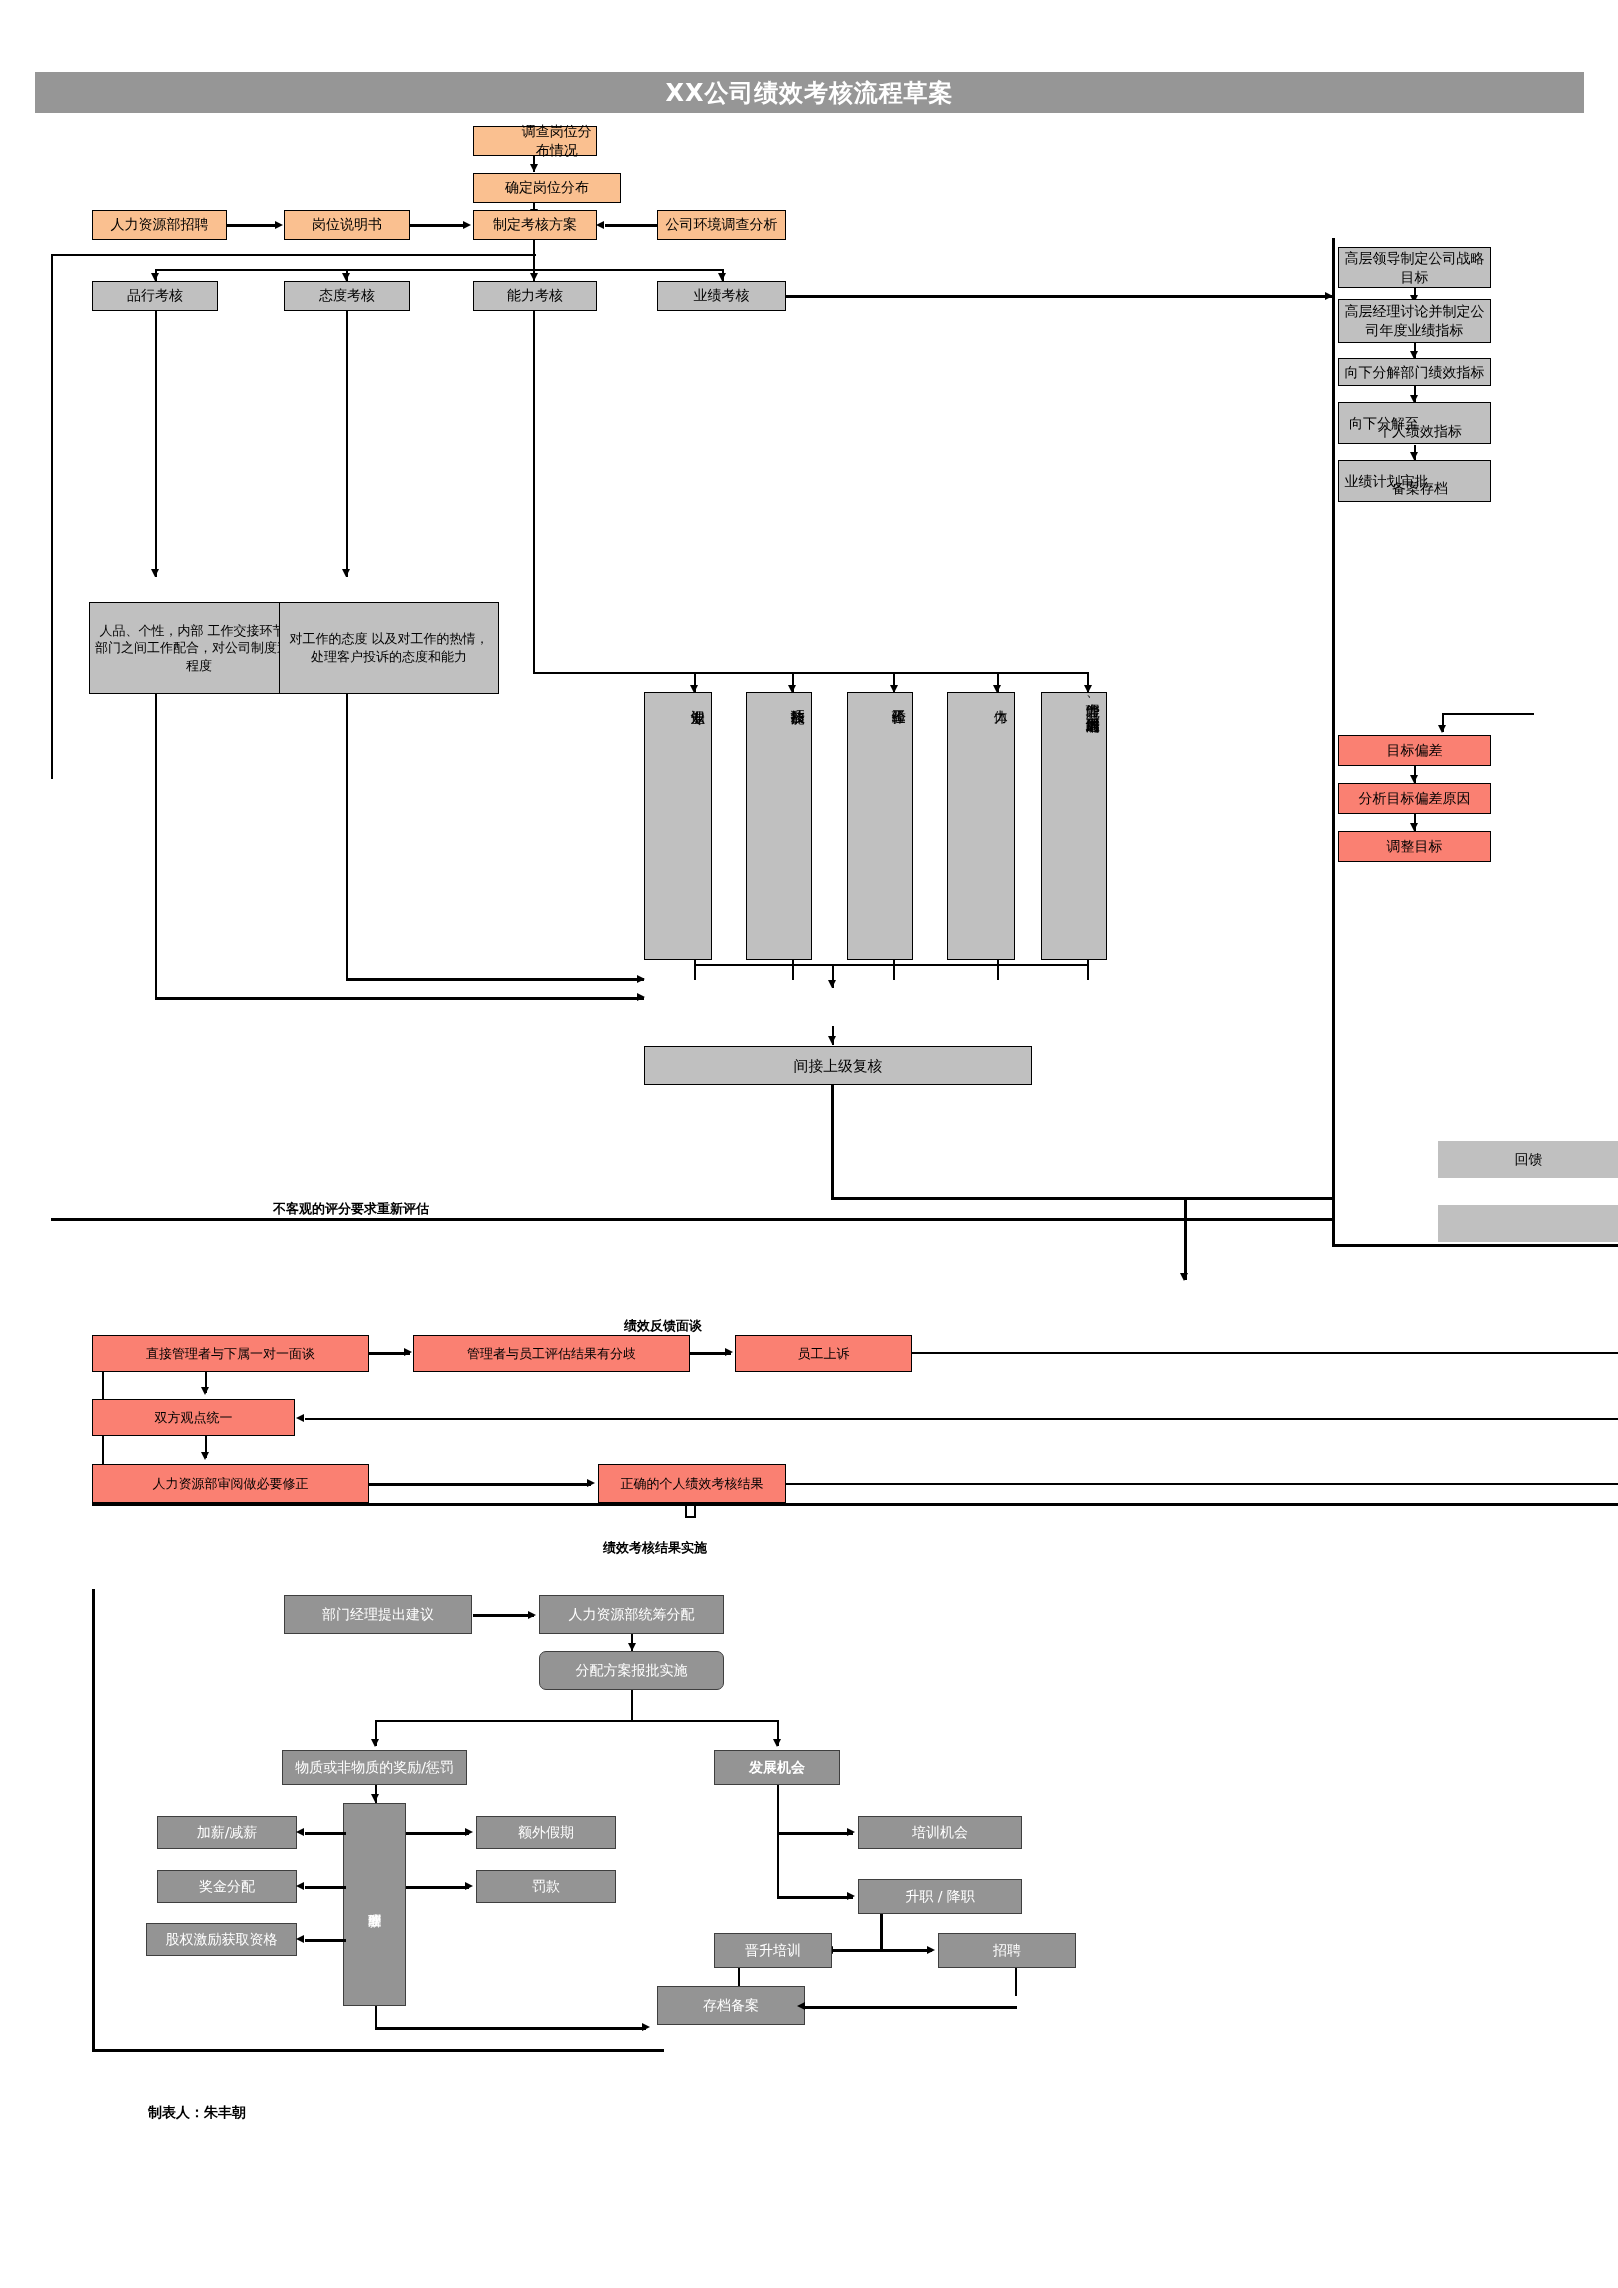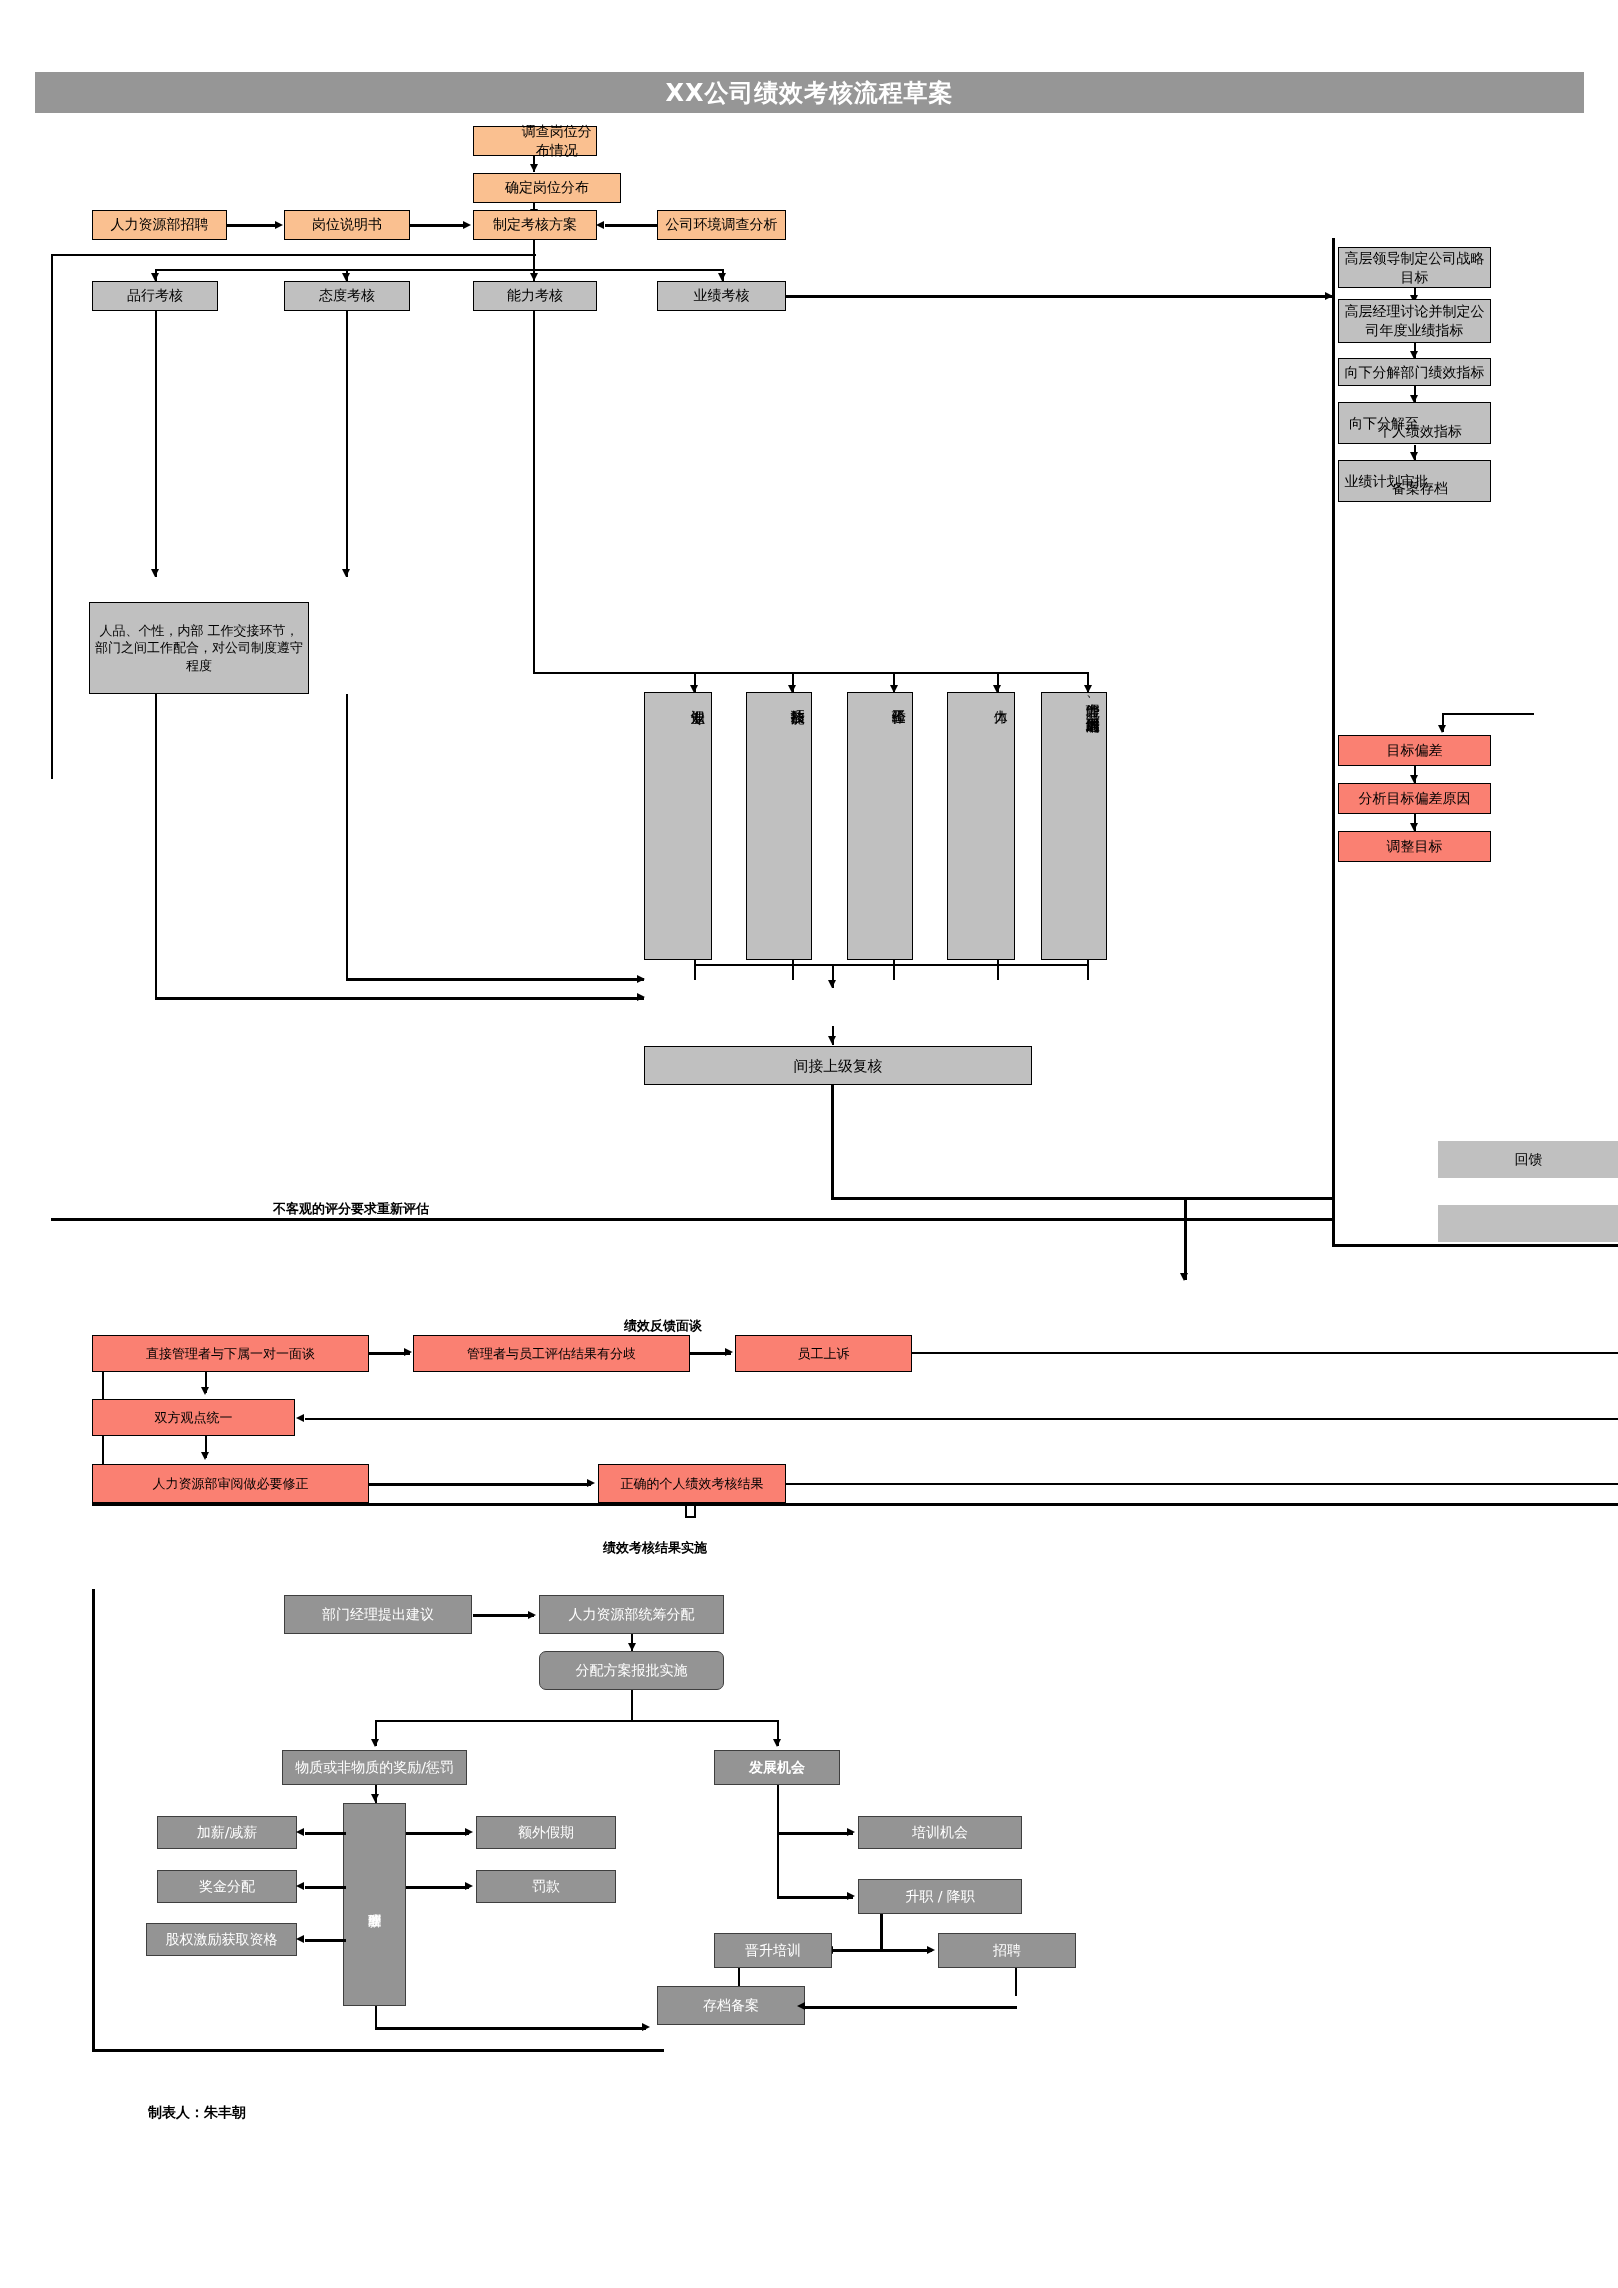--- a/index.html
+++ b/index.html
@@ -133,20 +133,21 @@
 
   <div class="node gray nobd" style="left:1438px;top:1141px;width:181px;height:37px;border:none;">回馈</div>
   <div class="node gray nobd" style="left:1438px;top:1205px;width:181px;height:37px;border:none;"></div>
 
   <div class="ln v" style="left:155px;top:310px;height:267px;"></div>
   <div class="ar ar-d" style="left:151px;top:569px;"></div>
   <div class="node gray" style="left:89px;top:602px;width:220px;height:92px;font-size:13px;">人品、个性，内部 工作交接环节，部门之间工作配合，对公司制度遵守程度</div>
 
   <div class="ln v" style="left:346px;top:310px;height:267px;"></div>
   <div class="ar ar-d" style="left:342px;top:569px;"></div>
+  <div class="node gray" style="left:279px;top:602px;width:220px;height:92px;font-size:13px;">对工作的态度      以及对工作的热情，处理客户投诉的态度和能力</div>
 
   <div class="ln v" style="left:155px;top:694px;height:305px;"></div>
   <div class="ln h3" style="left:155px;top:997px;width:489px;"></div>
   <div class="ar ar-r" style="left:637px;top:993px;"></div>
 
   <div class="ln v" style="left:346px;top:694px;height:286px;"></div>
   <div class="ln h3" style="left:346px;top:978px;width:298px;"></div>
   <div class="ar ar-r" style="left:637px;top:975px;"></div>
 
   <div class="ln v" style="left:533px;top:310px;height:364px;"></div>

